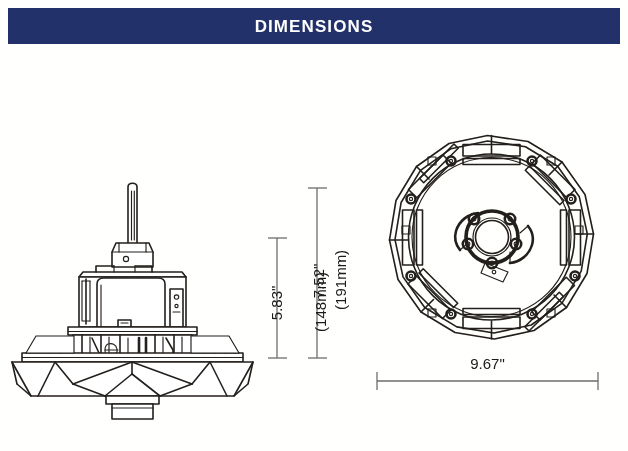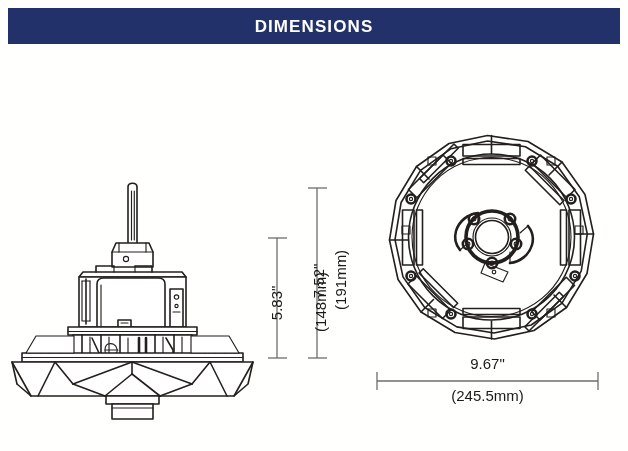--- a/index.html
+++ b/index.html
@@ -356,16 +356,15 @@
       </g>
     </svg>
 
     <div class="dim-label rot90" style="left:232px; top:251px; width:90px; text-align:center;">5.83"</div>
     <div class="dim-label rot90" style="left:235px; top:250px; width:130px; text-align:center; margin-left:21px;">(148mm)</div>
 
     <div class="dim-label rot90" style="left:254px; top:229px; width:130px; text-align:center;">7.52"</div>
     <div class="dim-label rot90" style="left:266px; top:228px; width:150px; text-align:center;">(191mm)</div>
 
     <div class="h-dim-wrap" style="left:377px; top:312px; width:221px;">9.67"</div>
-    <div class="h-dim-wrap" style="left:377px; top:344px; width:221px;">(245.5mm)</div>
 
   </div>
 </div>
 
 </body></html>

